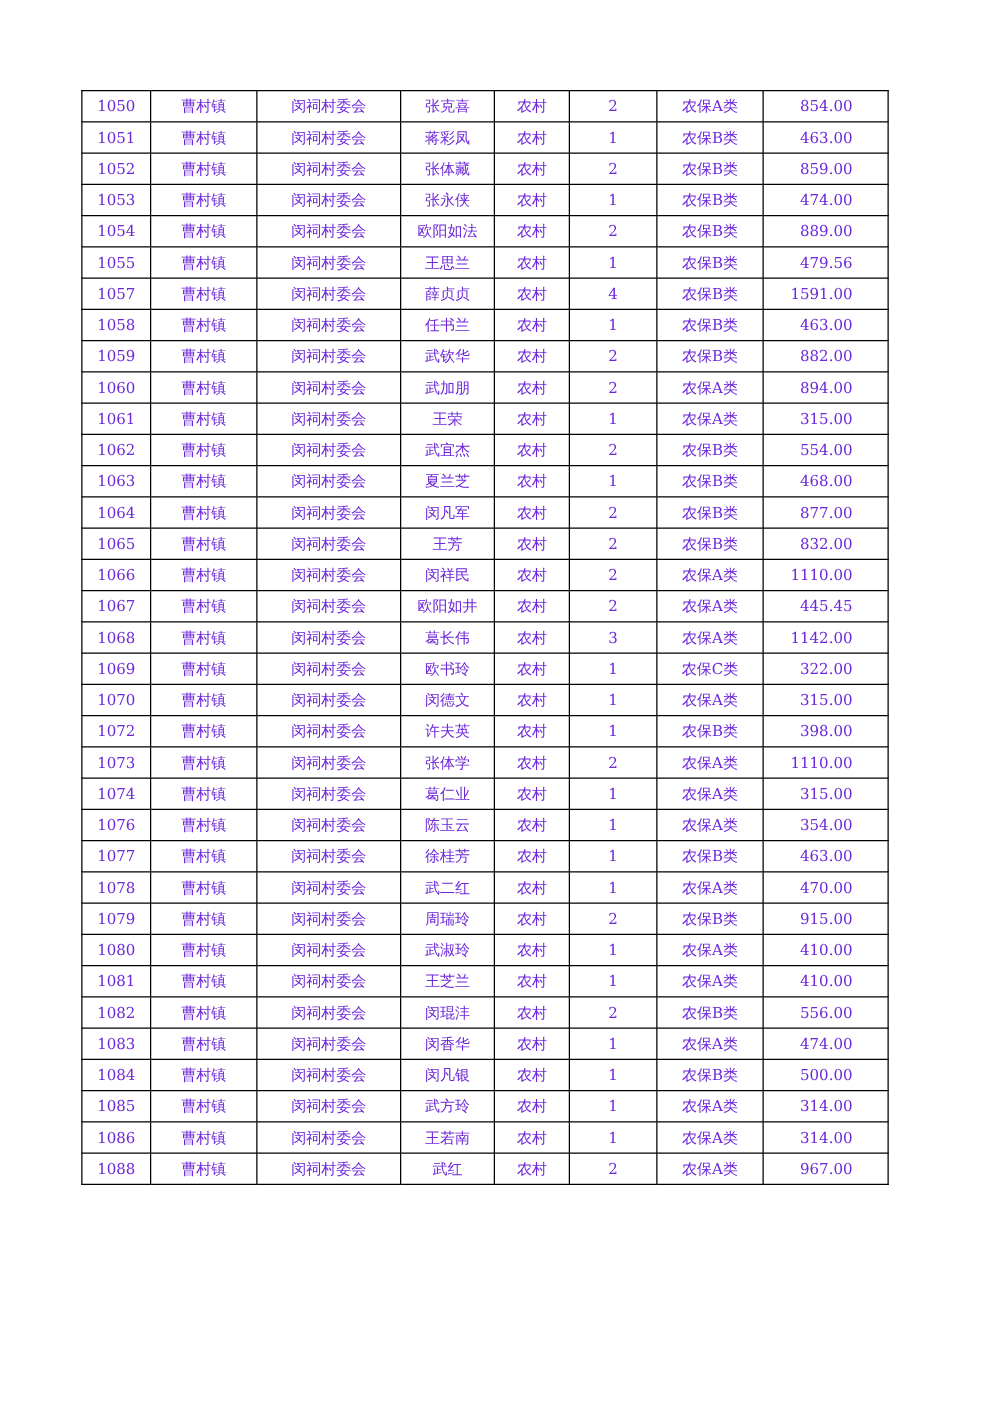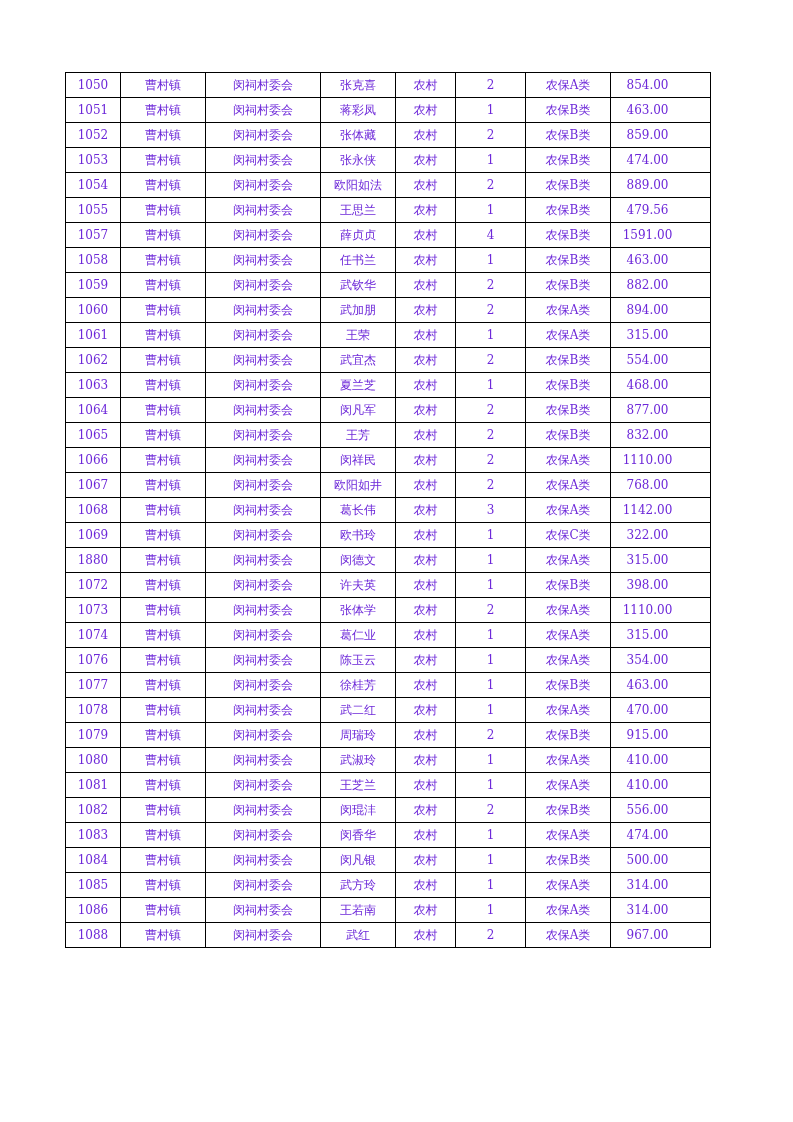--- a/index.html
+++ b/index.html
@@ -29,20 +29,21 @@
     height: 24px;
     font-size: 12px;
     line-height: 24px;
     text-align: center;
     vertical-align: middle;
     padding: 0 2px;
     white-space: nowrap;
     overflow: hidden;
   }
   table.roster td.col-amount {
+    text-align: right;
     padding-right: 28px;
   }
   col.c-seq      { width: 55px; }
   col.c-town     { width: 85px; }
   col.c-village  { width: 115px; }
   col.c-name     { width: 75px; }
   col.c-res      { width: 60px; }
   col.c-persons  { width: 70px; }
   col.c-category { width: 85px; }
   col.c-amount   { width: 100px; }
@@ -224,21 +225,21 @@
           <td class="col-amount">1110.00</td>
         </tr>
         <tr>
           <td>1067</td>
           <td>曹村镇</td>
           <td>闵祠村委会</td>
           <td>欧阳如井</td>
           <td>农村</td>
           <td>2</td>
           <td>农保A类</td>
-          <td class="col-amount">768.00</td>
+          <td class="col-amount">445.45</td>
         </tr>
         <tr>
           <td>1068</td>
           <td>曹村镇</td>
           <td>闵祠村委会</td>
           <td>葛长伟</td>
           <td>农村</td>
           <td>3</td>
           <td>农保A类</td>
           <td class="col-amount">1142.00</td>
@@ -247,21 +248,21 @@
           <td>1069</td>
           <td>曹村镇</td>
           <td>闵祠村委会</td>
           <td>欧书玲</td>
           <td>农村</td>
           <td>1</td>
           <td>农保C类</td>
           <td class="col-amount">322.00</td>
         </tr>
         <tr>
-          <td>1880</td>
+          <td>1070</td>
           <td>曹村镇</td>
           <td>闵祠村委会</td>
           <td>闵德文</td>
           <td>农村</td>
           <td>1</td>
           <td>农保A类</td>
           <td class="col-amount">315.00</td>
         </tr>
         <tr>
           <td>1072</td>

